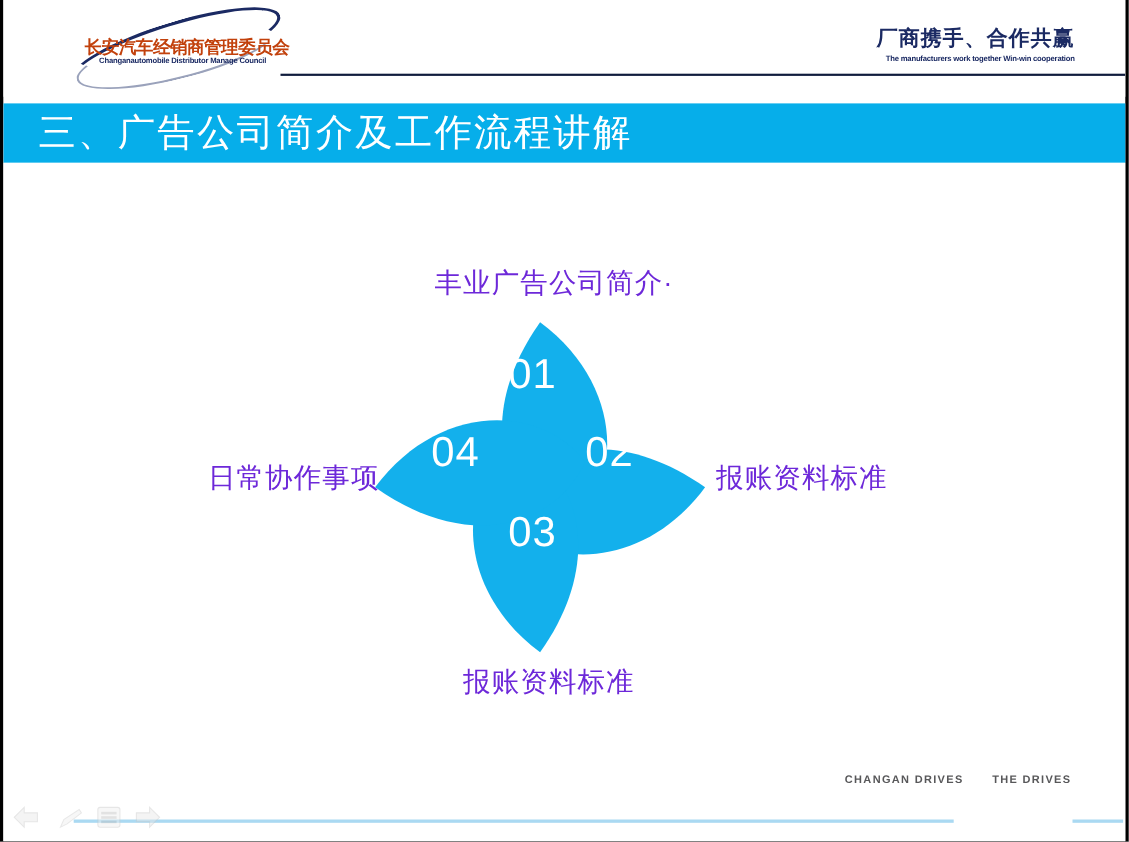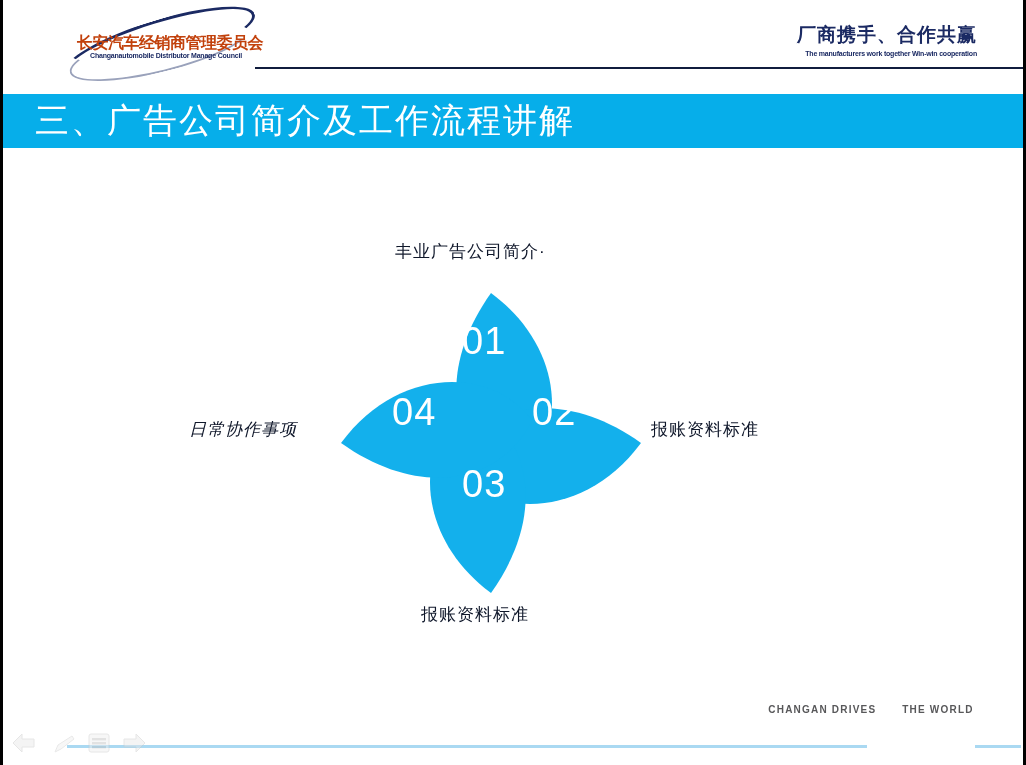--- a/index.html
+++ b/index.html
@@ -141,29 +141,29 @@
     letter-spacing: 1px;
     white-space: nowrap;
   }
   #num-01 { left: 126px; top: 32px; }
   #num-02 { left: 196px; top: 103px; }
   #num-03 { left: 126px; top: 175px; }
   #num-04 { left: 56px;  top: 103px; }
 
   .cap {
     position: absolute;
-    color: #0f172a;
-    font-size: 17px;
+    color: #6d28d9;
+    font-size: 25px;
     letter-spacing: 1px;
     white-space: nowrap;
   }
   #cap-top    { left: 392px; top: 92px; }
   #cap-right  { left: 648px; top: 270px; }
   #cap-bottom { left: 418px; top: 455px; }
-  #cap-left   { left: 186px; top: 270px; font-style: italic; }
+  #cap-left   { left: 186px; top: 270px; }
 
   
   #footer {
     position: absolute;
     left: 0; top: 700px;
     width: 1026px; height: 65px;
     background: #ffffff;
   }
   #footer-rule {
     position: absolute;
@@ -308,17 +308,17 @@
         </svg>
       </span>
       <span class="navbtn" id="nav-next">
         <svg width="26" height="22" viewBox="0 0 26 22">
           <path d="M15 2 L24 11 L15 20 L15 15 L3 15 L3 7 L15 7 Z" fill="#e8e8e8" stroke="#c9c9c9" stroke-width="1"></path>
         </svg>
       </span>
     </div>
 
     <div id="brand-bottom">
-      <div class="en"><span>CHANGAN DRIVES</span><span class="gap"></span><span>THE WORLD</span></div>
+      <div class="en"><span>CHANGAN DRIVES</span><span class="gap"></span><span>THE DRIVES</span></div>
     </div>
   </div>
 
 </div>
 
 </body></html>

